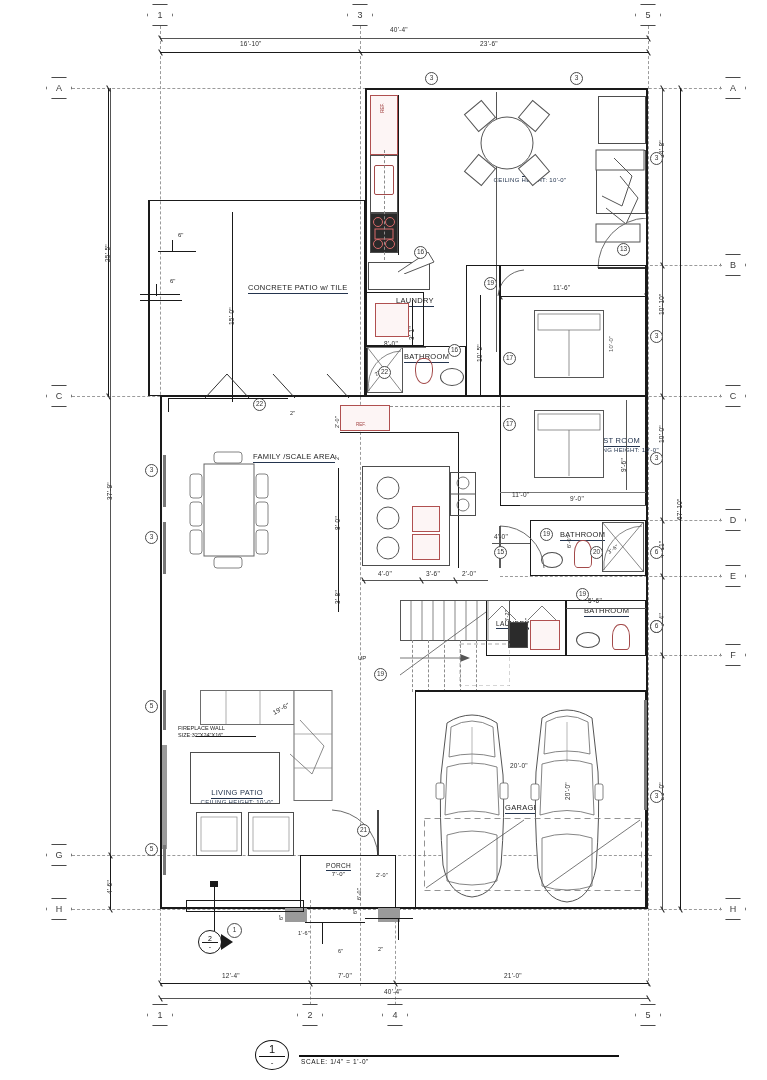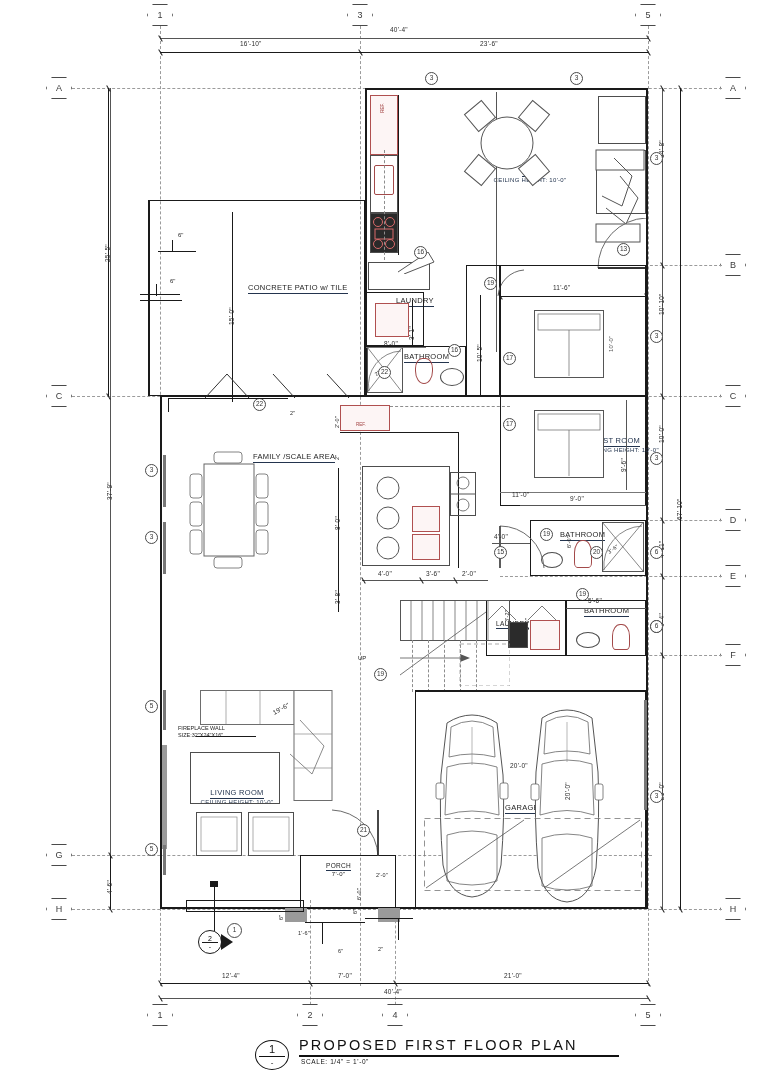--- a/index.html
+++ b/index.html
@@ -630,21 +630,21 @@
       <span>19</span>
     </div>
 
   <div class="dash-v" style="left:412px; top:640px; height:52px;"></div>
   <div class="dash-v" style="left:428px; top:640px; height:52px;"></div>
   <div class="dash-v" style="left:444px; top:640px; height:52px;"></div>
   <div class="dash-v" style="left:460px; top:640px; height:52px;"></div>
   <div class="dash-v" style="left:476px; top:640px; height:52px;"></div>
 
   <div class="rlabel" style="left:192px; top:788px; width:90px;">
-    <span class="nm">LIVING ROOM</span>
+    <span class="nm">LIVING PATIO</span>
     <span class="sub">CEILING HEIGHT: 10'-0"</span>
   </div>
   <div class="note" style="left:178px; top:725px; font-size:5.5px;">
     <div>FIREPLACE WALL</div>
     <div>SIZE:32"X24"X16"</div>
   </div>
   <div class="ln hln" style="left:196px; top:736px; width:60px;"></div>
   <div class="wallfill grey" style="left:162px; top:745px; width:5px; height:50px;"></div>
   <div class="wallfill grey" style="left:162px; top:785px; width:5px; height:64px;"></div>
 
@@ -782,18 +782,17 @@
   <div class="dtick" style="left:157px; top:998px;"></div>
   <div class="dtick" style="left:645px; top:998px;"></div>
   <div class="dim" style="left:384px; top:988px;">40'-4"</div>
 
   <div id="titleblock">
     <div class="tnum">
       <span>1</span>
       <div class="d"></div>
       <span style="font-size:8px;">-</span>
     </div>
-    <div class="ttl">PROPOSED FIRST FLOOR   PLAN</div>
     <div class="trule"></div>
     <div class="tscale">SCALE:  1/4" = 1'-0"</div>
   </div>
 
 </div>
 
 </body></html>

